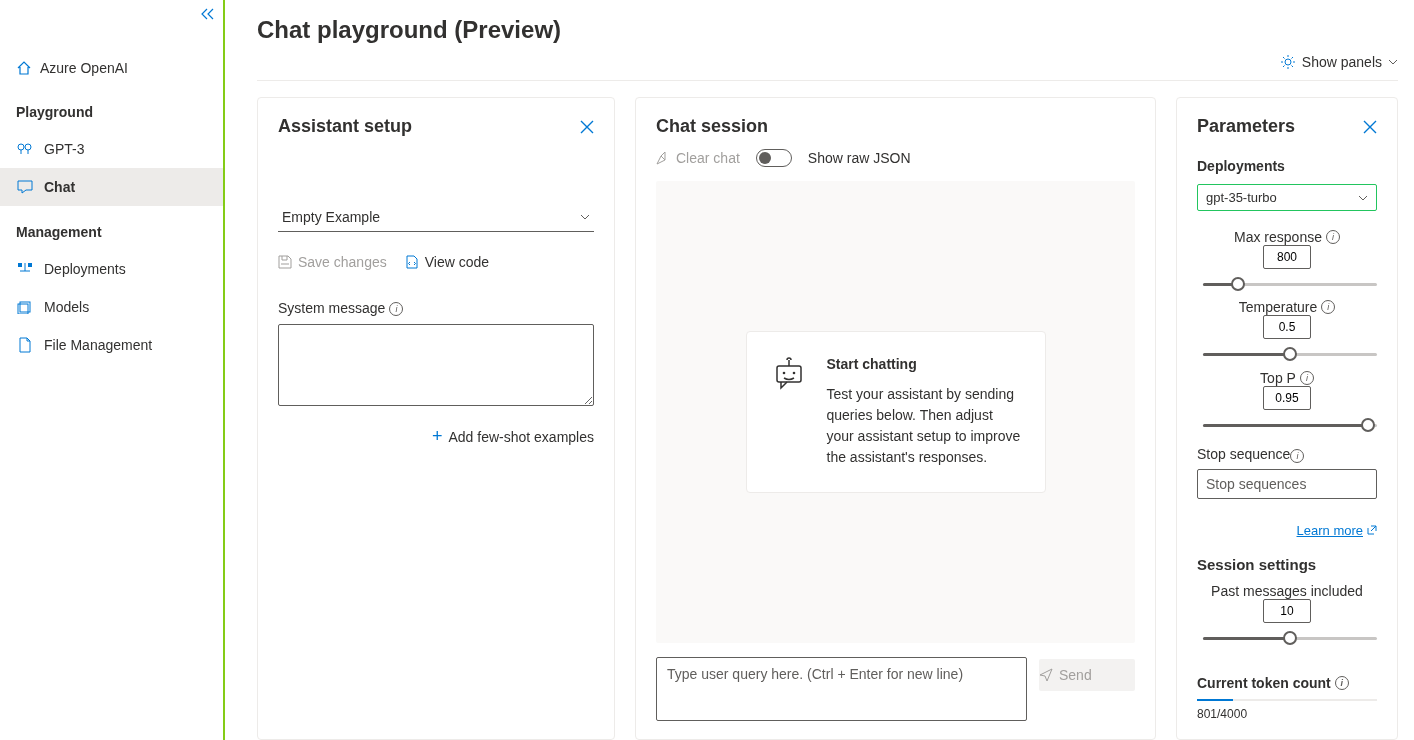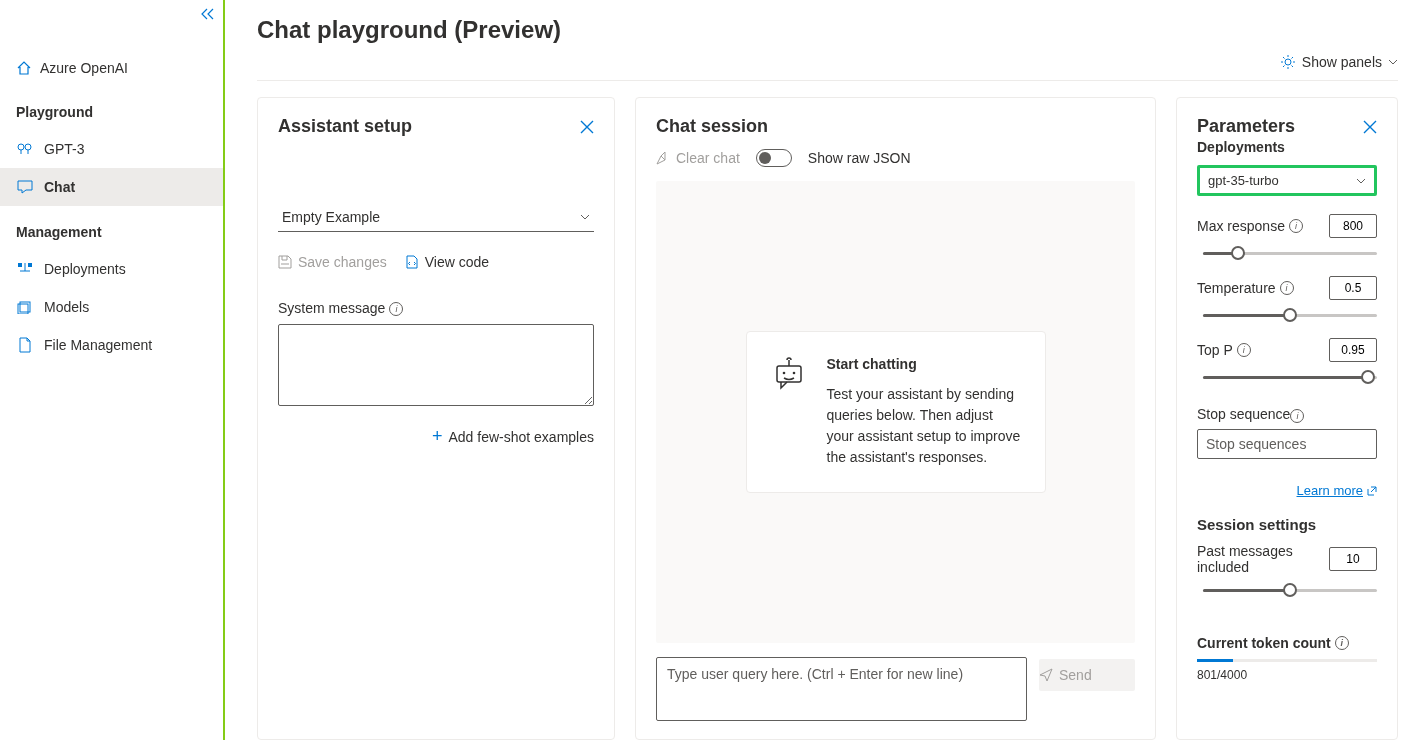--- a/index.html
+++ b/index.html
@@ -57,24 +57,24 @@
 .start-card { background: #fff; border: 1px solid #edebe9; border-radius: 4px; padding: 24px; display: flex; gap: 20px; width: 300px; }
 .bot-icon { width: 36px; height: 36px; flex-shrink: 0; }
 .start-title { font-weight: 600; margin-bottom: 12px; }
 .start-body { font-size: 14px; line-height: 1.5; color: #323130; }
 .chat-input-row { display: flex; gap: 12px; margin-top: 14px; }
 .chat-input { flex: 1; border: 1px solid #605e5c; border-radius: 2px; padding: 8px 10px; font-family: inherit; font-size: 14px; height: 64px; resize: none; }
 .send-btn { width: 96px; height: 32px; background: #f3f2f1; color: #a19f9d; display: flex; align-items: center; justify-content: flex-start; gap: 6px; cursor: default; border-radius: 2px; margin-top: 2px; }
 
 
 .params { width: 222px; }
-.params .card-head { margin-bottom: 2px; }
+.params .card-head { margin-bottom: 21px; }
 .param-label-bold { font-weight: 600; margin-bottom: 10px; }
-.select-box { border: 3px solid #22c55e; border-radius: 2px; padding: 5px 8px; display: flex; justify-content: space-between; align-items: center; cursor: pointer; margin-bottom: 18px; font-size: 13px; }
-.param-row { display: flex; justify-content: space-between; align-items: center; margin-bottom: 6px; }
+.select-box { border: 1px solid #22c55e; border-radius: 2px; padding: 5px 8px; display: flex; justify-content: space-between; align-items: center; cursor: pointer; margin-bottom: 18px; font-size: 13px; }
+.param-row { display: flex; justify-content: space-between; align-items: center; margin-bottom: 6px; flex-direction: column; }
 .param-row .lbl { display: flex; align-items: center; gap: 4px; font-size: 14px; }
 .num-box { width: 48px; border: 1px solid #605e5c; border-radius: 2px; text-align: center; padding: 4px 2px; font-size: 12px; }
 .slider { position: relative; height: 18px; margin-bottom: 14px; margin-left: 6px; }
 .slider .track { position: absolute; top: 8px; left: 0; right: 0; height: 3px; background: #c8c6c4; border-radius: 2px; }
 .slider .fill { position: absolute; top: 8px; left: 0; height: 3px; background: #605e5c; border-radius: 2px; }
 .slider .thumb { position: absolute; top: 2px; width: 14px; height: 14px; background: #fff; border: 2px solid #605e5c; border-radius: 50%; transform: translateX(-50%); }
 .stop-input { width: 100%; border: 1px solid #605e5c; border-radius: 2px; padding: 6px 8px; font-size: 14px; margin-top: 6px; }
 .learn-more { display: flex; justify-content: flex-end; margin-top: 24px; }
 .learn-more a { color: #0078d4; text-decoration: underline; font-size: 13px; display: flex; align-items: center; gap: 4px; }
 .session-title { font-weight: 600; font-size: 15px; margin: 18px 0 10px; }

